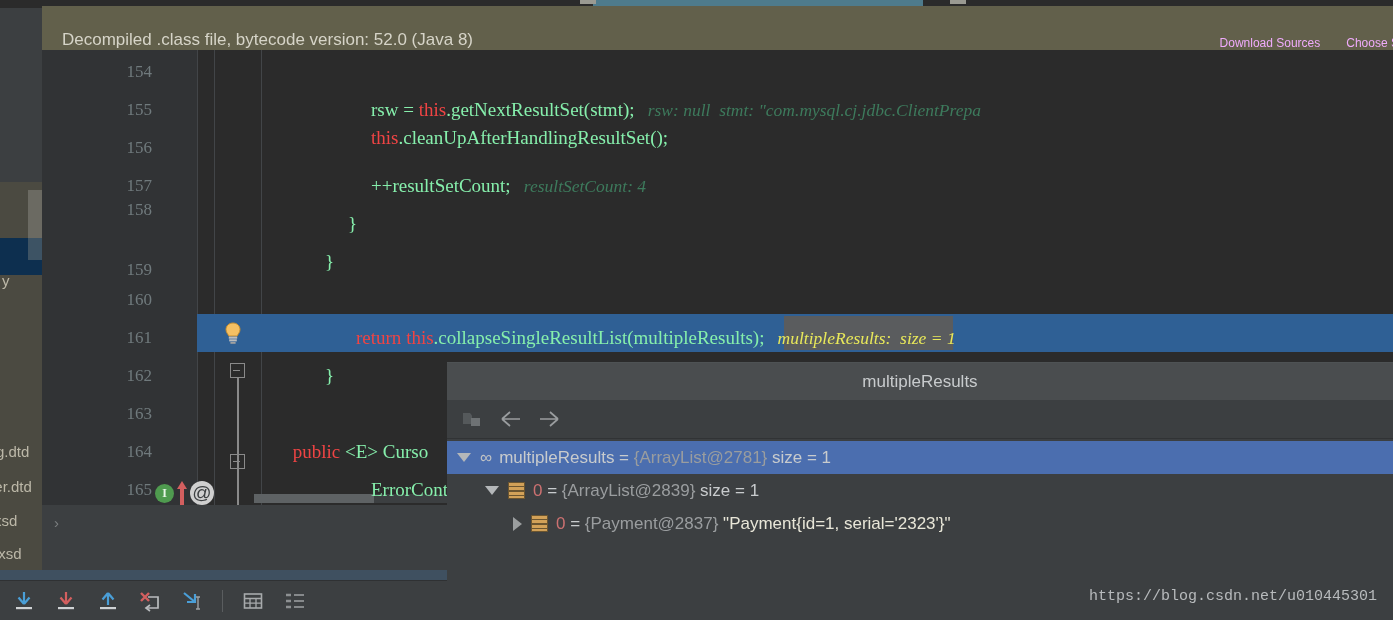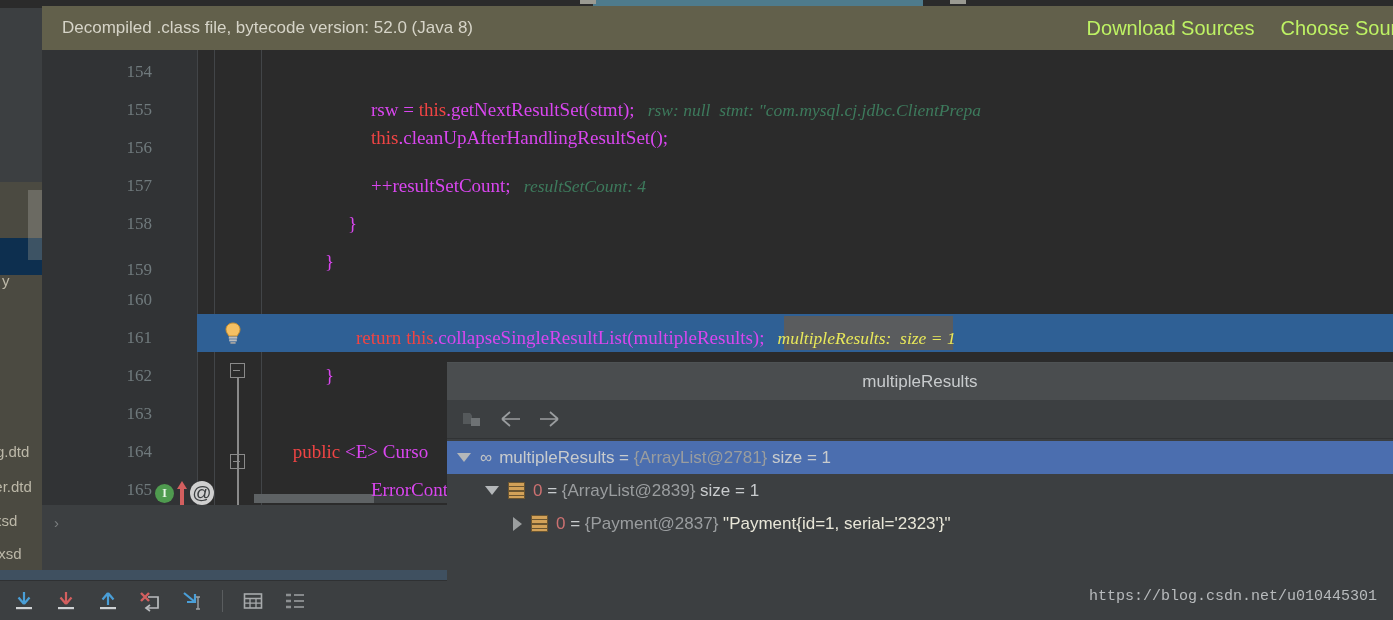--- a/index.html
+++ b/index.html
@@ -42,25 +42,25 @@
   
   #tab-sliver { position: absolute; left: 0; top: 0; width: 1393px; height: 8px; background:#3c3f41; }
   #tab-sliver .t-dark { position:absolute; top:0; height:8px; background:#2b2b2b; }
   #tab-sliver .t-active { position:absolute; top:0; height:8px; background:#4e7b8c; }
   #tab-sliver .t-nub { position:absolute; top:0; height:4px; background:#9a9a92; }
 
   
   #banner {
     position: absolute; left: 42px; top: 6px; width: 1351px; height: 44px;
     background: #62604b;
-    display: flex; align-items: center;
+    display: flex; align-items: flex-end;
   }
   #banner .b-msg { color: #d6d4c8; font-size: 17px; margin-left: 20px; white-space: nowrap; }
   #banner .b-links { margin-left: auto; display: flex; align-items: center; gap: 26px; padding-right: 0px; }
-  #banner .b-link { color: #bef264; font-size: 20px; white-space: nowrap; cursor: pointer; }
+  #banner .b-link { color: #f0abfc; font-size: 12px; white-space: nowrap; cursor: pointer; }
   #banner .b-link.clipped { margin-right: -52px; }
 
   
   #editor {
     position: absolute; left: 42px; top: 50px; width: 1351px; height: 455px;
     background: #2b2b2b; overflow: hidden;
   }
   #gutter-bg { position:absolute; left:0; top:0; width:155px; height:455px; background:#313335; }
   .gcol { position:absolute; top:0; width:1px; height:455px; background:#424548; }
 
@@ -70,21 +70,21 @@
     font-family: "Liberation Serif", serif;
   }
   .code-txt {
     position: absolute; white-space: pre;
     font-family: "Liberation Serif", serif; font-size: 19px;
     color: #a9b7c6;
   }
   .kw { color: #ef4444; }
   .hint { color: #3d7a5c; font-style: italic; font-size: 17.5px; }
   .hint-sel { color: #e8e85a; font-style: italic; font-size: 17.5px; }
-  .plain { color: #d946ef; }
+  .plain { color: #86efac; }
 
   
   #sel-line-bg {
     position: absolute; left: 155px; top: 264px; width: 1196px; height: 38px;
     background: #2f6095;
   }
   #sel-line-gutter {
     position: absolute; left: 155px; top: 264px; width: 64px; height: 38px;
     background: #2f6095;
   }
@@ -265,21 +265,21 @@
 
     <div id="ed-hscroll">
       <div class="thumb"></div>
     </div>
 
     <div id="line-numbers">
         <div class="ln" style="top: 12px;">154</div>
         <div class="ln" style="top: 50px;">155</div>
         <div class="ln" style="top: 88px;">156</div>
         <div class="ln" style="top: 126px;">157</div>
-        <div class="ln" style="top: 164px;">158</div>
+        <div class="ln" style="top: 150px;">158</div>
         <div class="ln" style="top: 210px;">159</div>
         <div class="ln" style="top: 240px;">160</div>
         <div class="ln" style="top: 278px;">161</div>
         <div class="ln" style="top: 316px;">162</div>
         <div class="ln" style="top: 354px;">163</div>
         <div class="ln" style="top: 392px;">164</div>
         <div class="ln" style="top: 430px;">165</div>
       </div>
     <div id="code-lines">
         <div class="code-txt" style="top: 49px; left: 329px;"><span class="plain">rsw = </span><span class="kw">this</span><span class="plain">.getNextResultSet(stmt);</span><span class="hint">   rsw: null  stmt: "com.mysql.cj.jdbc.ClientPrepa</span></div>

